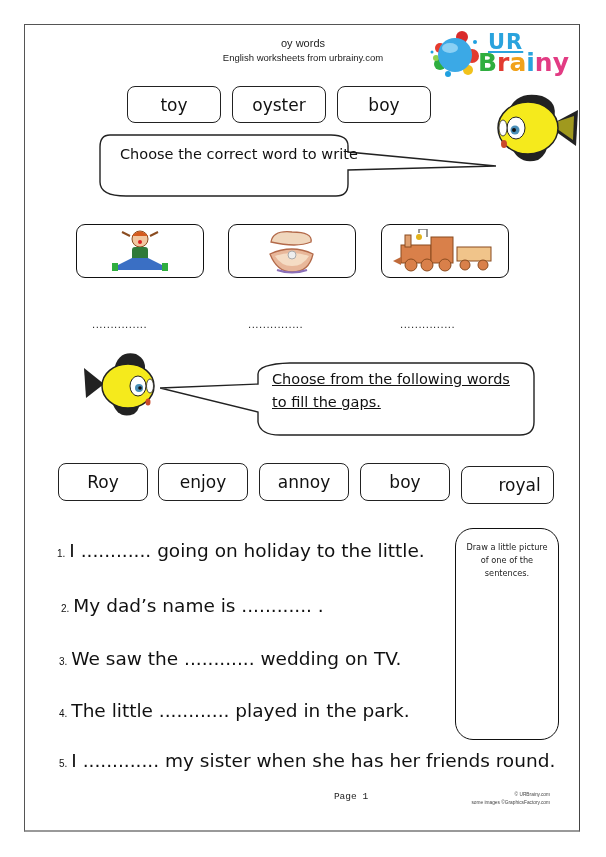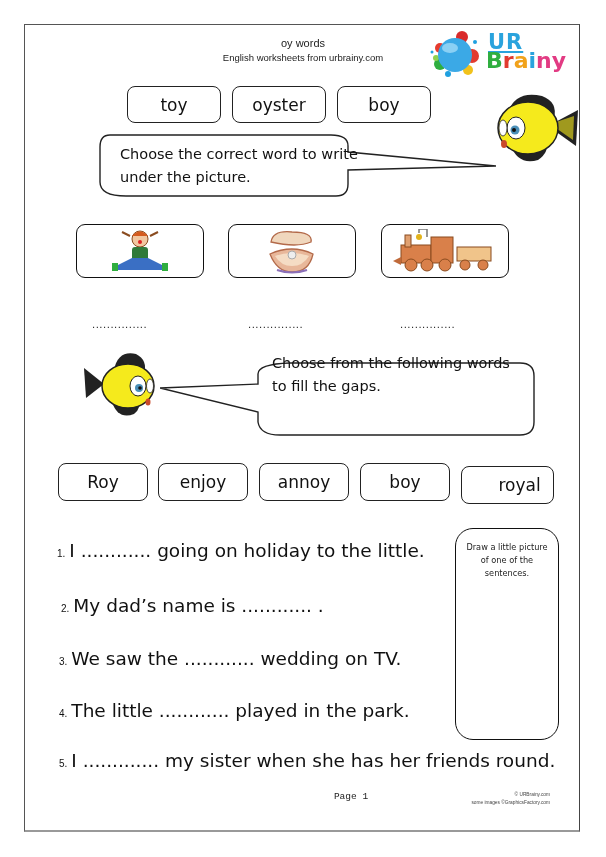--- a/index.html
+++ b/index.html
@@ -9,22 +9,22 @@
          border-left:1.5px solid #555; border-top:1.5px solid #555;
          border-right:1.5px solid #444; border-bottom:2px solid #999; box-sizing:border-box; }
   .abs { position:absolute; }
   .hdr-title { left:0; width:606px; top:37px; text-align:center; font-size:11px;
          font-family:"Liberation Sans", sans-serif; color:#222; }
   .hdr-sub { left:0; width:606px; top:52px; text-align:center; font-size:9.5px;
          font-family:"Liberation Sans", sans-serif; color:#222; }
   .logo { left:428px; top:28px; width:120px; height:50px; }
   .logo-text-ur { left:488px; top:30px; font-size:21px; font-weight:bold; color:#2aa3dd;
          font-family:"DejaVu Sans", sans-serif; letter-spacing:1px;text-decoration:underline; }
-  .logo-text-brainy { left:478px; top:48px; font-size:22px; font-weight:bold;
-         font-family:"DejaVu Sans", sans-serif;margin-left:8px; }
+  .logo-text-brainy { left:478px; top:48px; font-size:25px; font-weight:bold;
+         font-family:"DejaVu Sans", sans-serif; }
   .wordbox { border:1.3px solid #222; border-radius:8px; box-sizing:border-box;
          display:flex; align-items:center; justify-content:center;
          font-family:"DejaVu Sans", sans-serif; font-size:17px; color:#111; background:#fff; }
   .bubble-text { font-family:"DejaVu Sans", sans-serif; font-size:14.5px; line-height:23px; color:#111; }
   .picbox { border:1.5px solid #111; border-radius:9px; box-sizing:border-box; background:#fff;
          display:flex; align-items:center; justify-content:center; }
   .dots { font-family:"DejaVu Sans", sans-serif; font-size:10px; letter-spacing:0.5px; color:#222; }
   .sentence { font-family:"DejaVu Sans", sans-serif; font-size:18.5px; color:#111; white-space:nowrap; }
   .sentence .num { font-size:10px; margin-right:4px; font-family:"Liberation Sans", sans-serif; }
   .drawbox { border:1.5px solid #111; border-radius:18px; box-sizing:border-box; background:#fff; }
@@ -65,21 +65,20 @@
 
 <div class="abs wordbox" style="left:127px;top:86px;width:94px;height:37px;">toy</div>
 <div class="abs wordbox" style="left:232px;top:86px;width:94px;height:37px;">oyster</div>
 <div class="abs wordbox" style="left:337px;top:86px;width:94px;height:37px;">boy</div>
 
 <svg class="abs" style="left:96px;top:132px;" width="400" height="68">
   <path d="M14,3 Q4,3 4,15 L4,50 Q4,64 30,64 L240,64 Q252,64 252,52 L252,38 L400,34 L252,20 L252,14 Q252,3 235,3 Z" fill="#fff" stroke="#222" stroke-width="1.4"></path>
 </svg>
 <div class="abs bubble-text" style="left:120px;top:143px;">
   <div>Choose the correct word to write</div>
-  <div>under the picture.</div>
 </div>
 
 <svg class="abs" style="left:486px;top:88px;" width="96" height="80" viewBox="0 0 96 80">
   <path d="M62,38 L92,22 L90,58 Z" fill="#222"></path>
   <path d="M64,36 L88,28 L87,52 Z" fill="#f5ea1c" opacity="0.6"></path>
   <path d="M22,24 Q30,2 56,8 Q72,14 68,30 Z" fill="#222"></path>
   <path d="M24,56 Q32,78 52,72 Q64,64 60,52 Z" fill="#222"></path>
   <ellipse cx="42" cy="40" rx="30" ry="26" fill="#f5ea1c" stroke="#222" stroke-width="1.5"></ellipse>
   <ellipse cx="30" cy="40" rx="9" ry="11" fill="#fff" stroke="#222" stroke-width="1"></ellipse>
   <circle cx="29" cy="42" r="4.5" fill="#4a8fb8"></circle>
@@ -139,21 +138,21 @@
   <ellipse cx="54" cy="36" rx="8" ry="10" fill="#fff" stroke="#222" stroke-width="1"></ellipse>
   <circle cx="55" cy="38" r="4" fill="#4a8fb8"></circle>
   <circle cx="56" cy="38" r="1.8" fill="#111"></circle>
   <ellipse cx="66" cy="36" rx="3.5" ry="7" fill="#fff" stroke="#222" stroke-width="0.8"></ellipse>
   <ellipse cx="64" cy="52" rx="2.5" ry="3.5" fill="#c94a2a"></ellipse>
 </svg>
 
 <svg class="abs" style="left:160px;top:360px;" width="380" height="80">
   <path d="M0,28 L98,24 L98,14 Q98,4 130,3 L360,3 Q374,3 374,16 L374,62 Q374,75 360,75 L120,75 Q100,75 98,62 L98,52 Z" fill="#fff" stroke="#222" stroke-width="1.4"></path>
 </svg>
-<div class="abs bubble-text" style="left:272px;top:352px;">
+<div class="abs bubble-text" style="left:272px;top:368px;text-decoration:underline;">
   <div>Choose from the following words</div>
   <div>to fill the gaps.</div>
 </div>
 
 <div class="abs wordbox" style="left:58px;top:463px;width:90px;height:38px;">Roy</div>
 <div class="abs wordbox" style="left:158px;top:463px;width:90px;height:38px;">enjoy</div>
 <div class="abs wordbox" style="left:259px;top:463px;width:90px;height:38px;">annoy</div>
 <div class="abs wordbox" style="left:360px;top:463px;width:90px;height:38px;">boy</div>
 <div class="abs wordbox" style="left:461px;top:466px;width:93px;height:38px;padding-left:24px;">royal</div>
 

